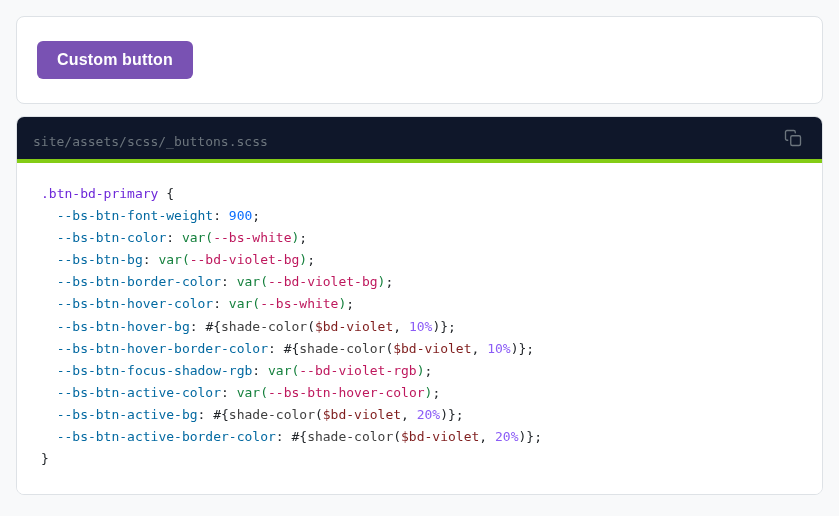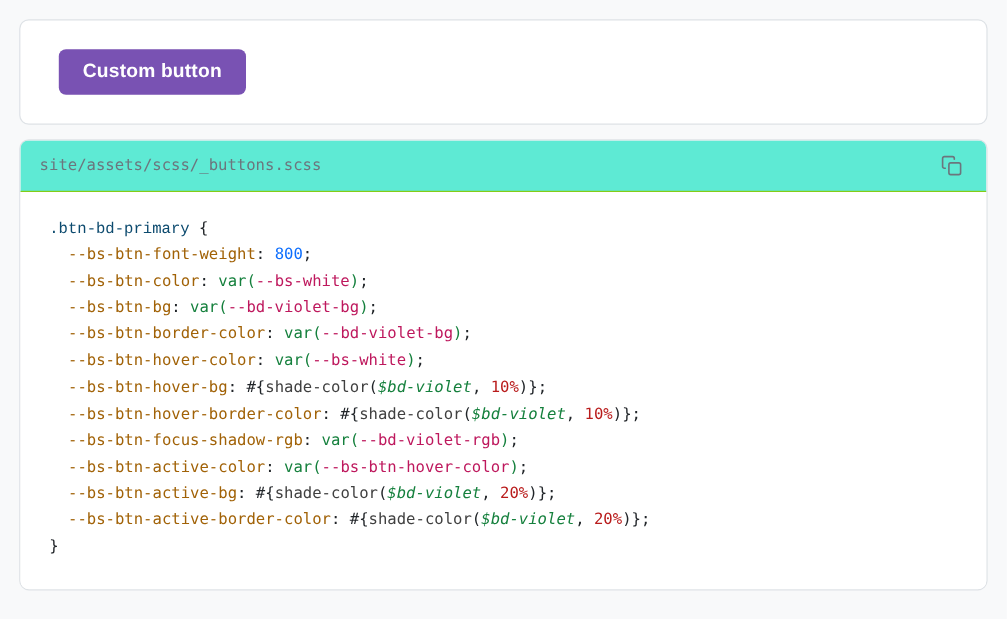--- a/index.html
+++ b/index.html
@@ -24,37 +24,36 @@
     .custom-btn {
       background-color: #7952b3;
       color: #ffffff;
       border: none;
       border-radius: 6px;
       padding: 10px 20px;
       font-size: 16px;
       font-weight: 600;
       cursor: pointer;
       letter-spacing: 0.01em;
-      margin-left: 12px;
     }
 
     .code-panel {
       background: #ffffff;
       border: 1px solid #dee2e6;
       border-radius: 8px;
       overflow: hidden;
     }
 
     .code-header {
       display: flex;
-      align-items: center;
+      align-items: flex-end;
       justify-content: space-between;
       padding: 10px 16px;
-      border-bottom: 1px solid #84cc16;
-      background: #5eead4;
+      border-bottom: 4px solid #84cc16;
+      background: #0f172a;
     }
 
     .code-filename {
       font-size: 13px;
       color: #6c757d;
       font-family: monospace;
     }
 
     .copy-icon-btn {
       background: none;
@@ -79,29 +78,29 @@
       font-size: 13px;
       line-height: 1.7;
       overflow-x: auto;
     }
 
     .code-body pre {
       margin: 0;
       white-space: pre;
     }
 
-    .c-selector { color: #0c4a6e; font-family: Liberation Mono, monospace; }
+    .c-selector { color: #6d28d9; }
     .c-brace { color: #212529; }
-    .c-property { color: #a16207; }
+    .c-property { color: #0369a1; }
     .c-value-plain { color: #15803d; }
     .c-value-number { color: #0d6efd; }
     .c-var { color: #be185d; }
     .c-func { color: #404040; }
-    .c-func-arg { color: #15803d; font-style: italic; }
-    .c-func-num { color: #b91c1c; }
+    .c-func-arg { color: #7f1d1d; }
+    .c-func-num { color: #8b5cf6; }
     .c-punc { color: #212529; }
   </style>
 </head>
 <body>
 
 <div class="demo-panel">
   <button class="custom-btn">Custom button</button>
 </div>
 
 <div class="code-panel">
@@ -109,21 +108,21 @@
     <span class="code-filename">site/assets/scss/_buttons.scss</span>
     <button class="copy-icon-btn" title="Copy">
       <svg viewBox="0 0 24 24" fill="none" stroke="currentColor" stroke-width="1.8" stroke-linecap="round" stroke-linejoin="round">
         <rect x="9" y="9" width="13" height="13" rx="2" ry="2"></rect>
         <path d="M5 15H4a2 2 0 0 1-2-2V4a2 2 0 0 1 2-2h9a2 2 0 0 1 2 2v1"></path>
       </svg>
     </button>
   </div>
   <div class="code-body">
     <pre><span class="c-selector">.btn-bd-primary</span> <span class="c-brace">{</span>
-  <span class="c-property">--bs-btn-font-weight</span><span class="c-punc">:</span> <span class="c-value-number">800</span><span class="c-punc">;</span>
+  <span class="c-property">--bs-btn-font-weight</span><span class="c-punc">:</span> <span class="c-value-number">900</span><span class="c-punc">;</span>
   <span class="c-property">--bs-btn-color</span><span class="c-punc">:</span> <span class="c-value-plain">var(</span><span class="c-var">--bs-white</span><span class="c-value-plain">)</span><span class="c-punc">;</span>
   <span class="c-property">--bs-btn-bg</span><span class="c-punc">:</span> <span class="c-value-plain">var(</span><span class="c-var">--bd-violet-bg</span><span class="c-value-plain">)</span><span class="c-punc">;</span>
   <span class="c-property">--bs-btn-border-color</span><span class="c-punc">:</span> <span class="c-value-plain">var(</span><span class="c-var">--bd-violet-bg</span><span class="c-value-plain">)</span><span class="c-punc">;</span>
   <span class="c-property">--bs-btn-hover-color</span><span class="c-punc">:</span> <span class="c-value-plain">var(</span><span class="c-var">--bs-white</span><span class="c-value-plain">)</span><span class="c-punc">;</span>
   <span class="c-property">--bs-btn-hover-bg</span><span class="c-punc">:</span> <span class="c-punc">#{</span><span class="c-func">shade-color</span><span class="c-punc">(</span><span class="c-func-arg">$bd-violet</span><span class="c-punc">,</span> <span class="c-func-num">10%</span><span class="c-punc">)}</span><span class="c-punc">;</span>
   <span class="c-property">--bs-btn-hover-border-color</span><span class="c-punc">:</span> <span class="c-punc">#{</span><span class="c-func">shade-color</span><span class="c-punc">(</span><span class="c-func-arg">$bd-violet</span><span class="c-punc">,</span> <span class="c-func-num">10%</span><span class="c-punc">)}</span><span class="c-punc">;</span>
   <span class="c-property">--bs-btn-focus-shadow-rgb</span><span class="c-punc">:</span> <span class="c-value-plain">var(</span><span class="c-var">--bd-violet-rgb</span><span class="c-value-plain">)</span><span class="c-punc">;</span>
   <span class="c-property">--bs-btn-active-color</span><span class="c-punc">:</span> <span class="c-value-plain">var(</span><span class="c-var">--bs-btn-hover-color</span><span class="c-value-plain">)</span><span class="c-punc">;</span>
   <span class="c-property">--bs-btn-active-bg</span><span class="c-punc">:</span> <span class="c-punc">#{</span><span class="c-func">shade-color</span><span class="c-punc">(</span><span class="c-func-arg">$bd-violet</span><span class="c-punc">,</span> <span class="c-func-num">20%</span><span class="c-punc">)}</span><span class="c-punc">;</span>
   <span class="c-property">--bs-btn-active-border-color</span><span class="c-punc">:</span> <span class="c-punc">#{</span><span class="c-func">shade-color</span><span class="c-punc">(</span><span class="c-func-arg">$bd-violet</span><span class="c-punc">,</span> <span class="c-func-num">20%</span><span class="c-punc">)}</span><span class="c-punc">;</span>

